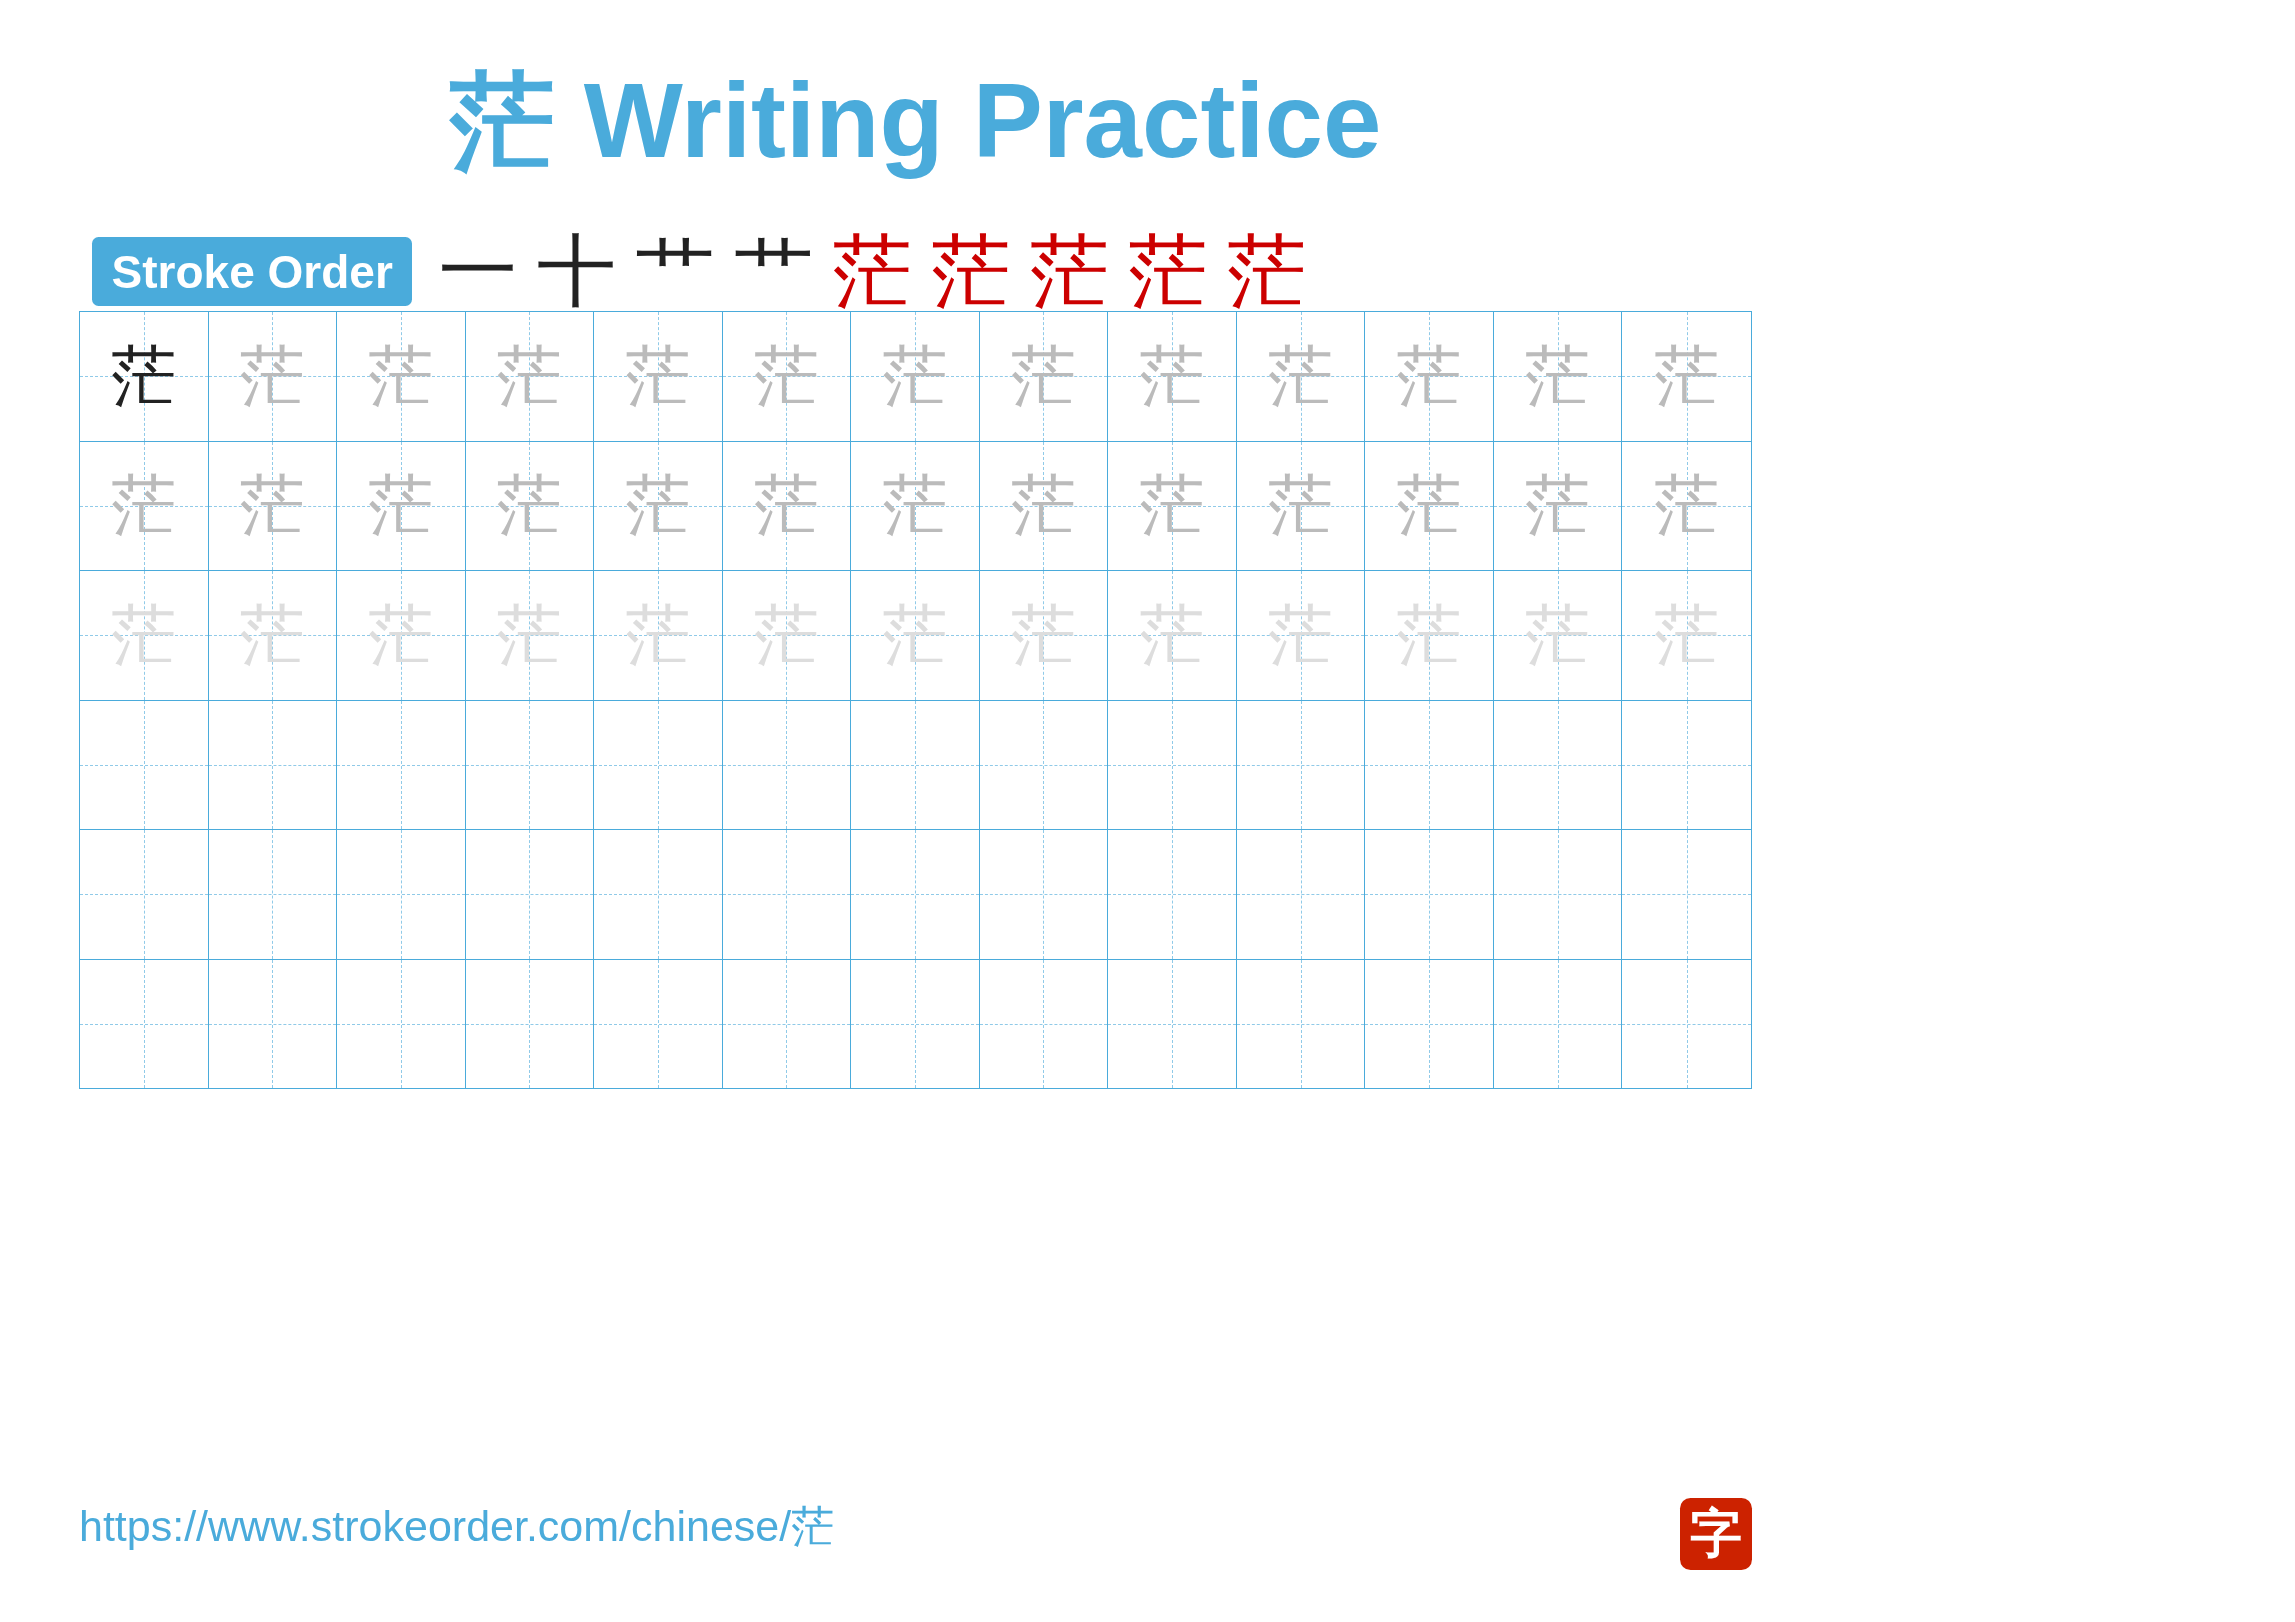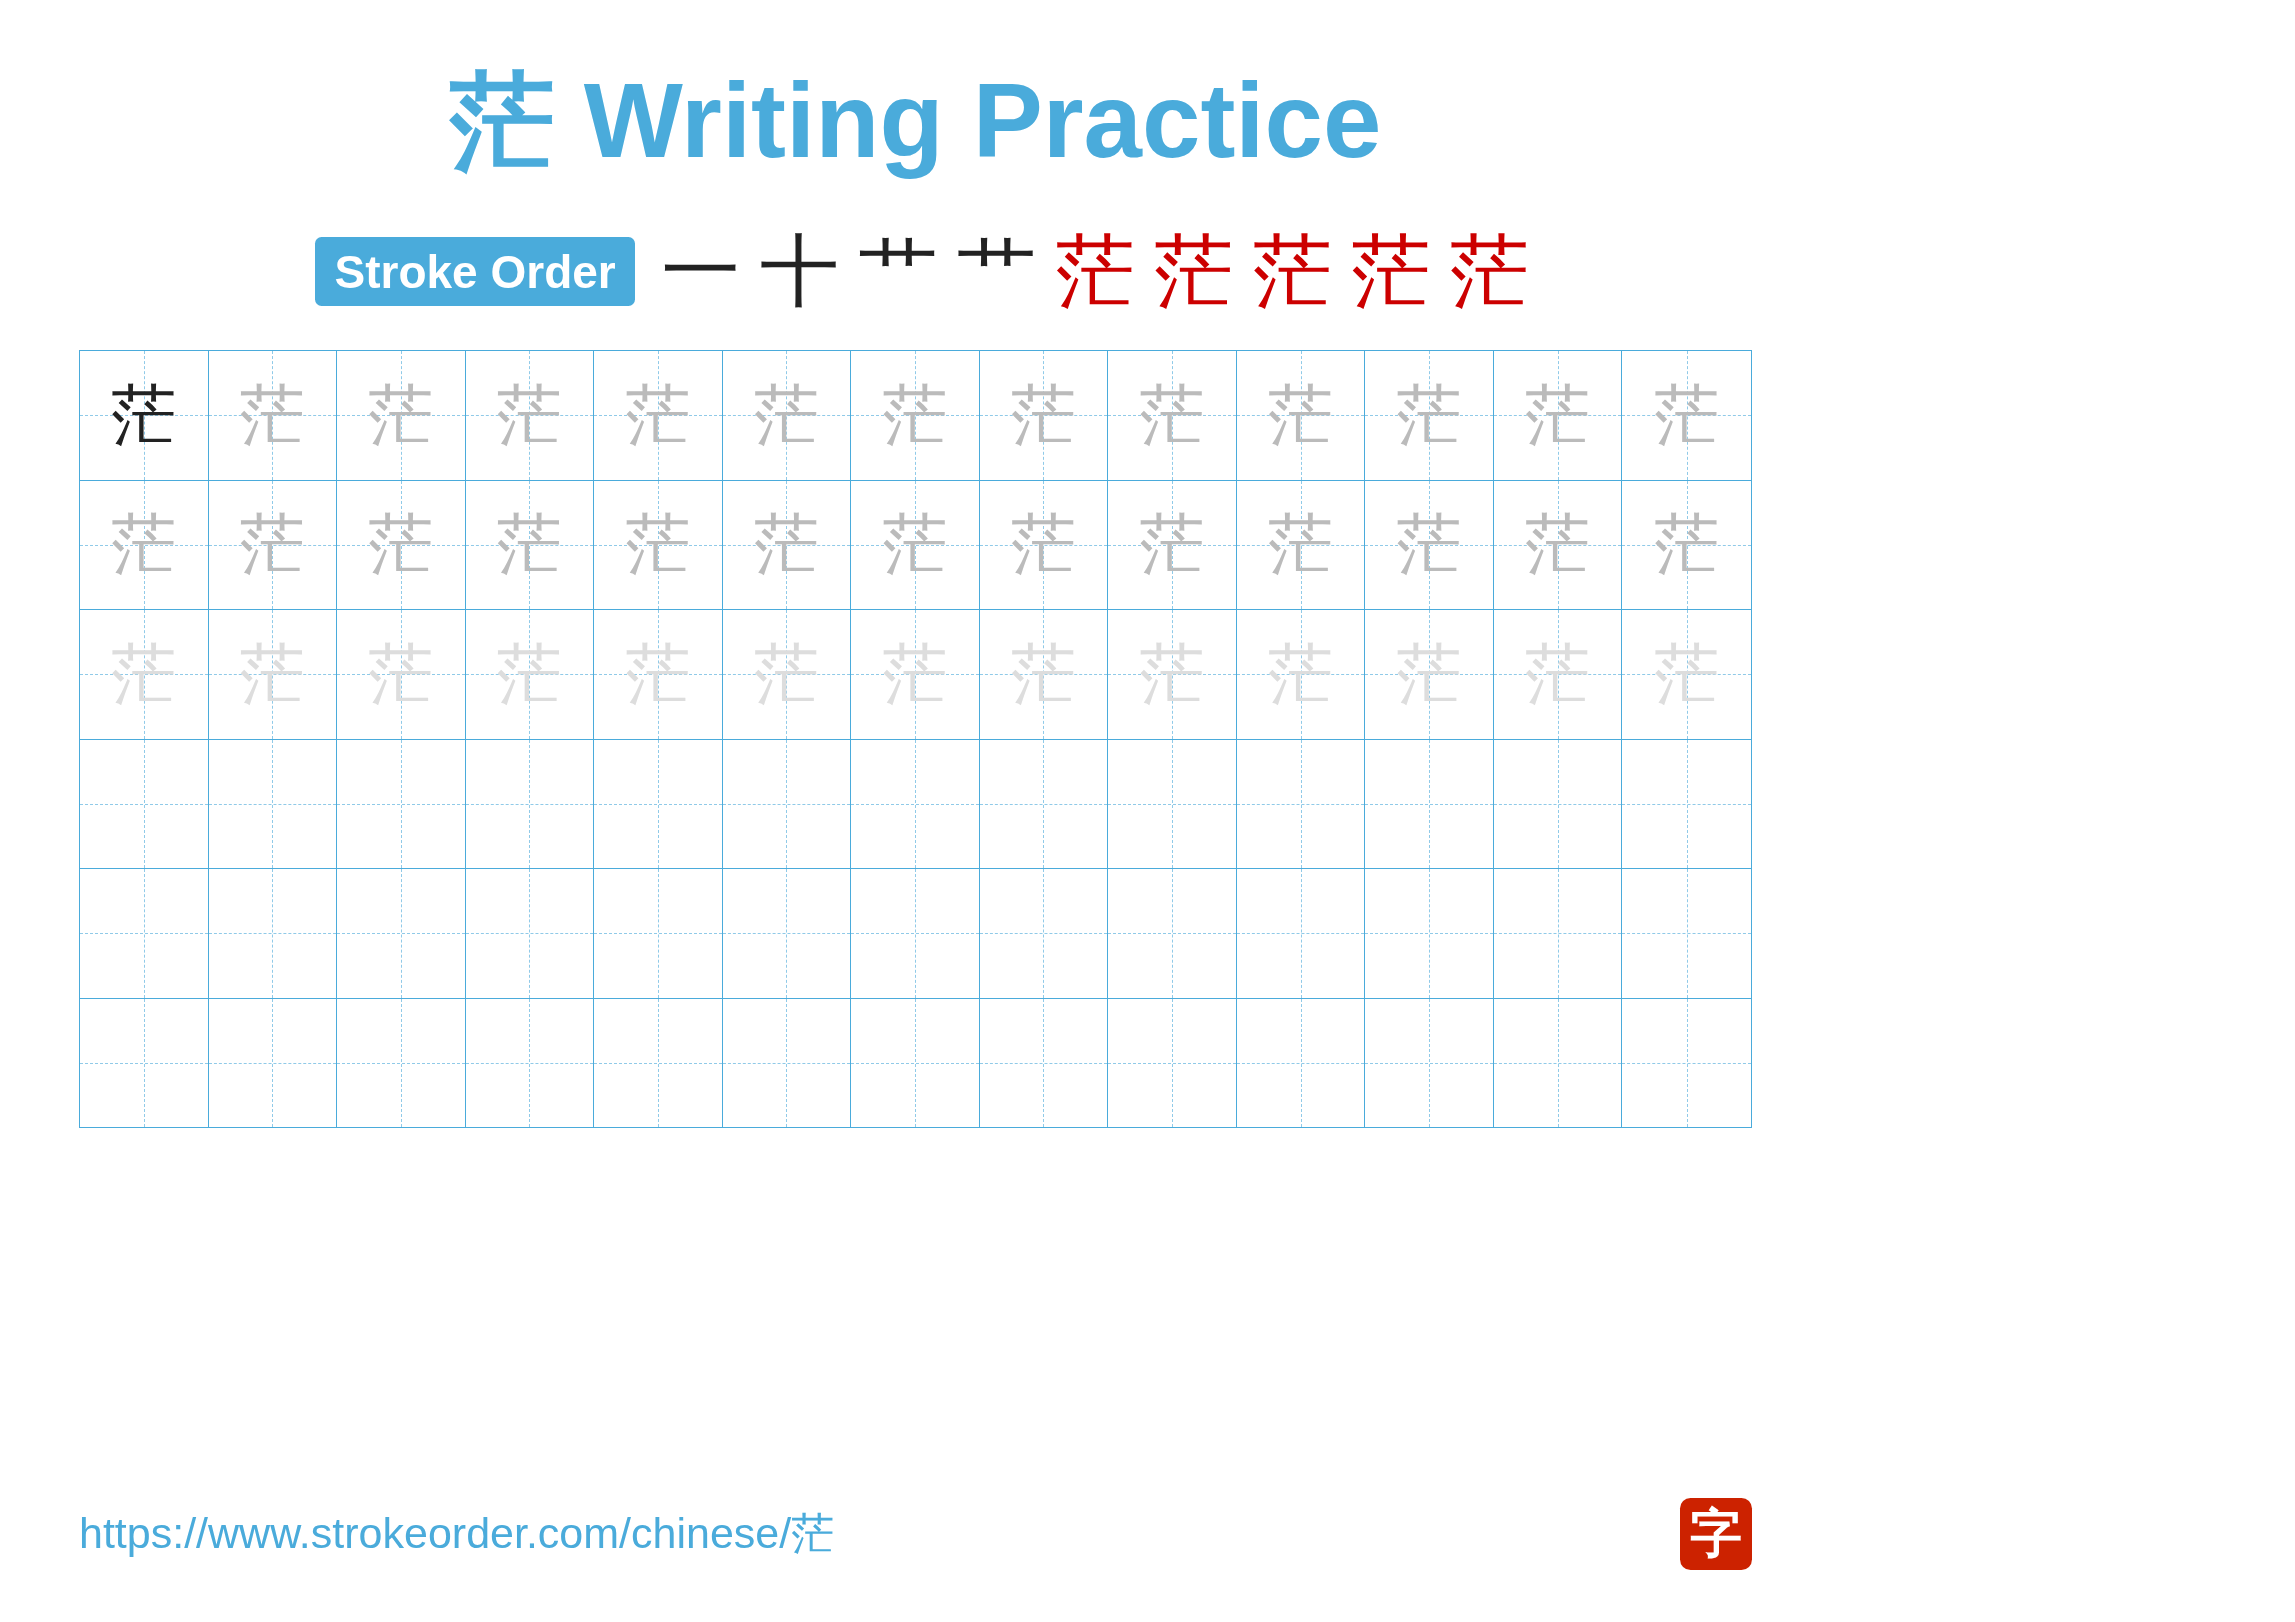--- a/index.html
+++ b/index.html
@@ -25,23 +25,21 @@
       font-size: 105px;
       font-weight: bold;
       color: #4AABDB;
       margin-bottom: 39px;
       font-family: Arial, sans-serif;
     }
 
     .stroke-order-row {
       display: flex;
       align-items: center;
-      margin-bottom: 39px;
       padding-left: 13px;
-      justify-content: center;
     }
 
     .stroke-order-badge {
       background: #4AABDB;
       color: white;
       font-size: 46px;
       font-weight: bold;
       padding: 7.9px 19.6px;
       border-radius: 6.5px;
       margin-right: 26px;
@@ -140,21 +138,20 @@
       color: #dddddd;
     }
 
     
     .footer {
       position: absolute;
       bottom: 52px;
       left: 79px;
       right: 79px;
       display: flex;
-      align-items: center;
       justify-content: space-between;
       gap: 12px;
     }
 
     .footer-url {
       color: #4AABDB;
       font-size: 43px;
       font-family: Arial, sans-serif;
     }
 

